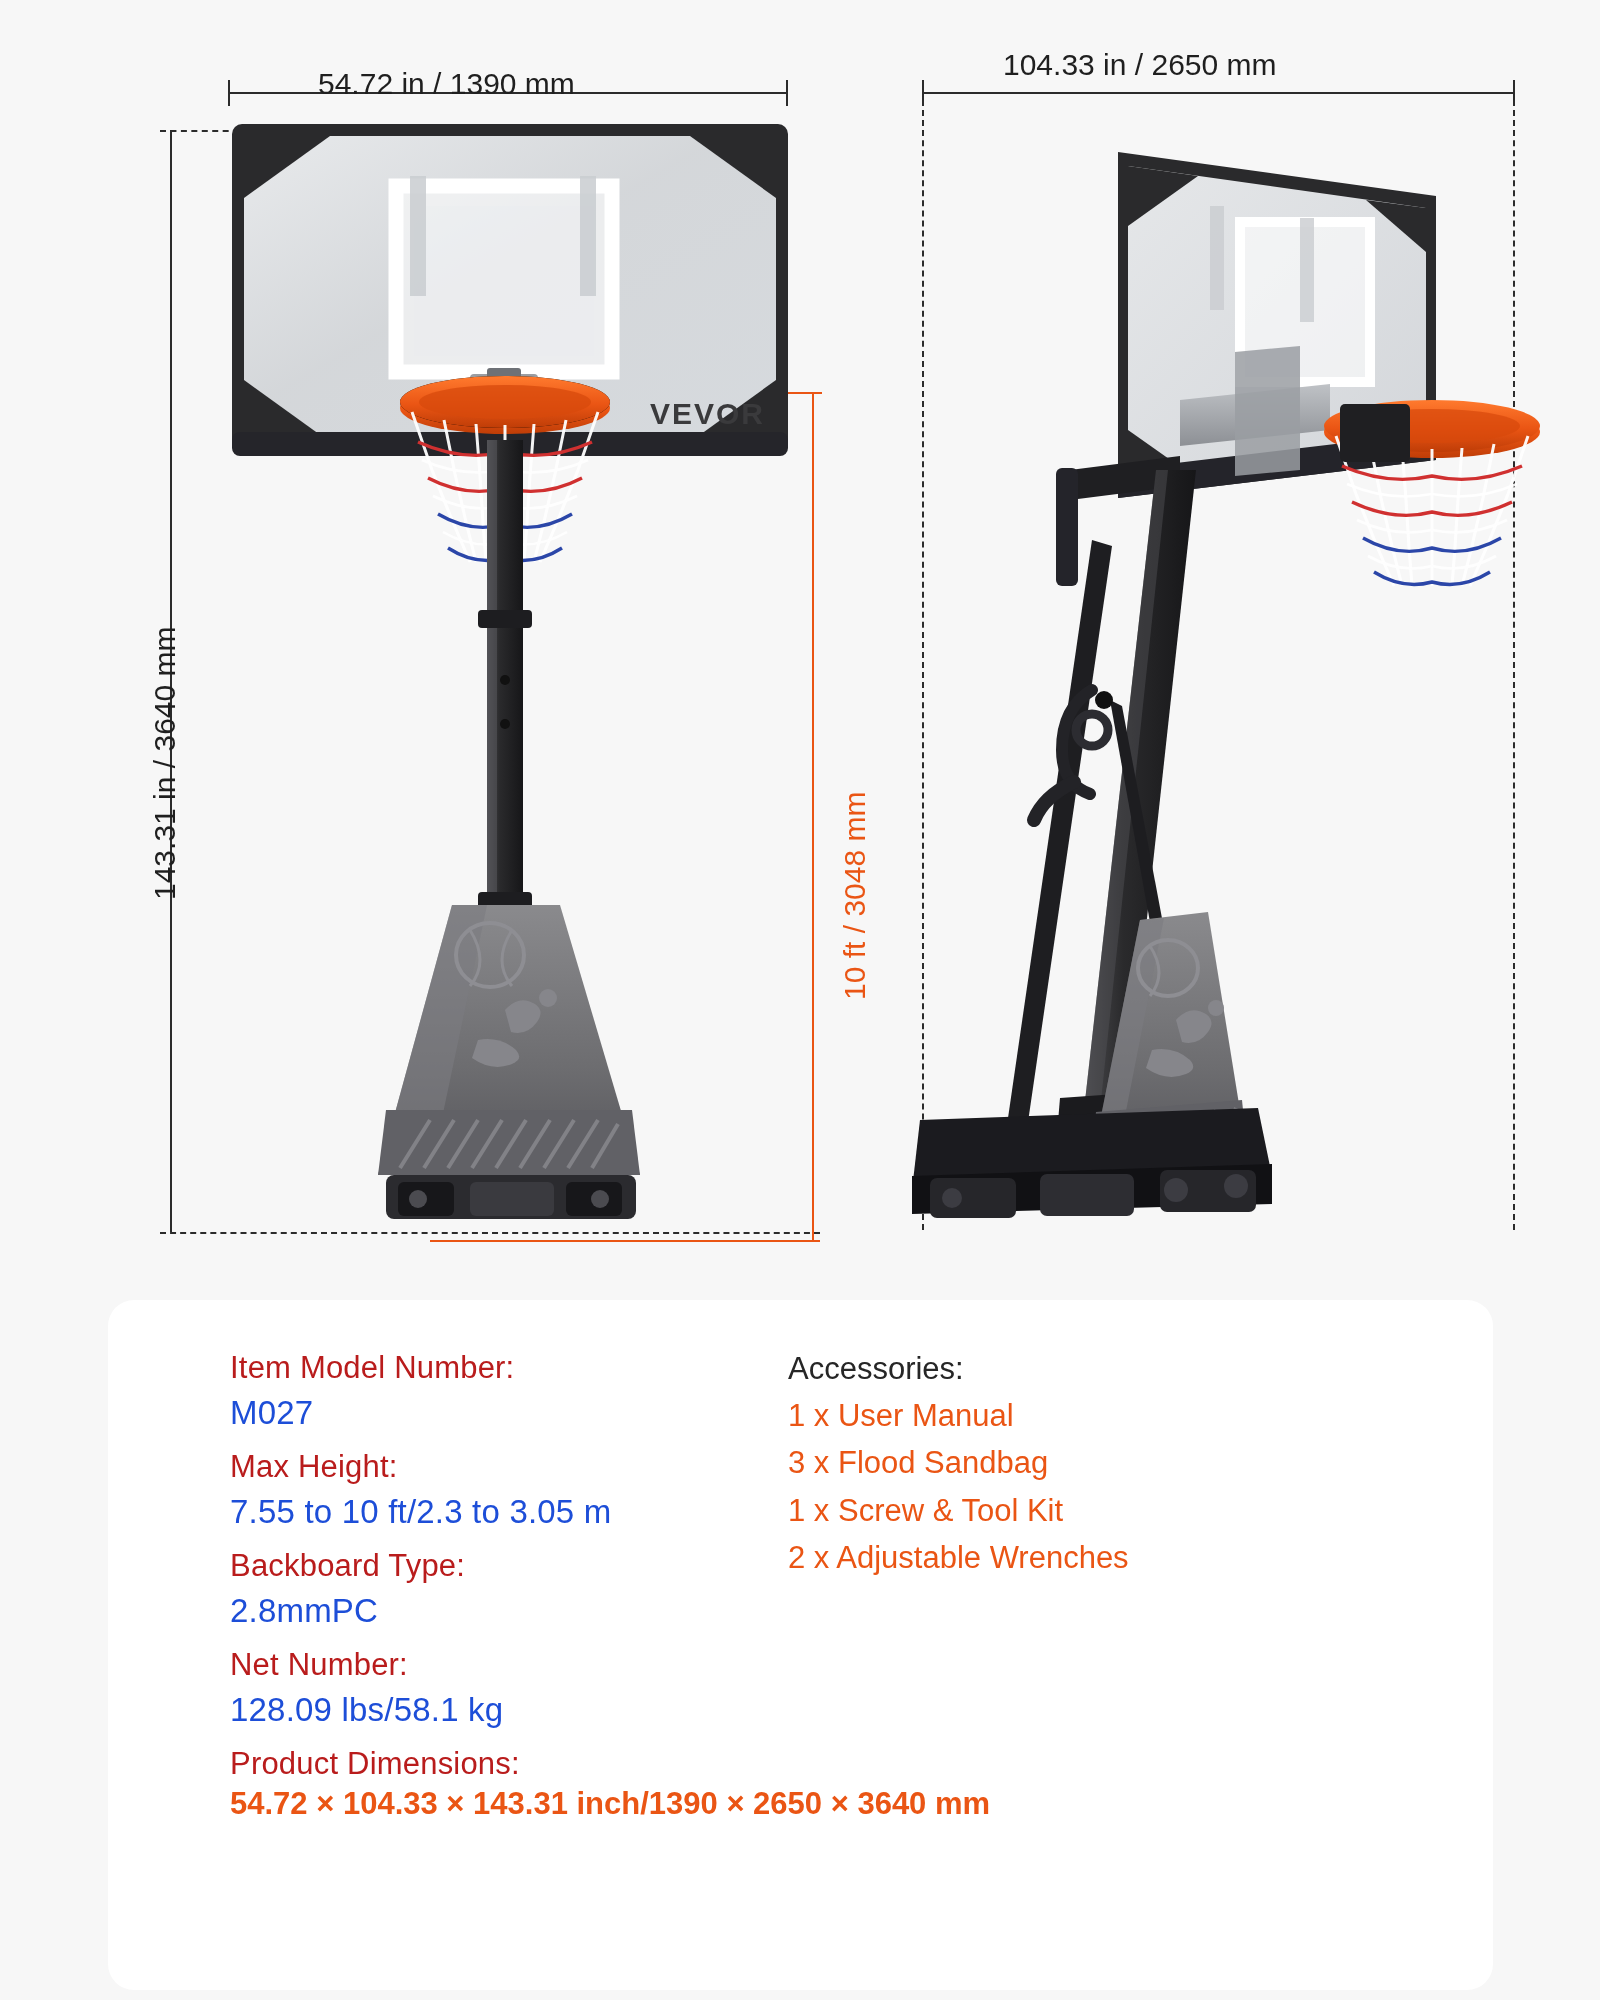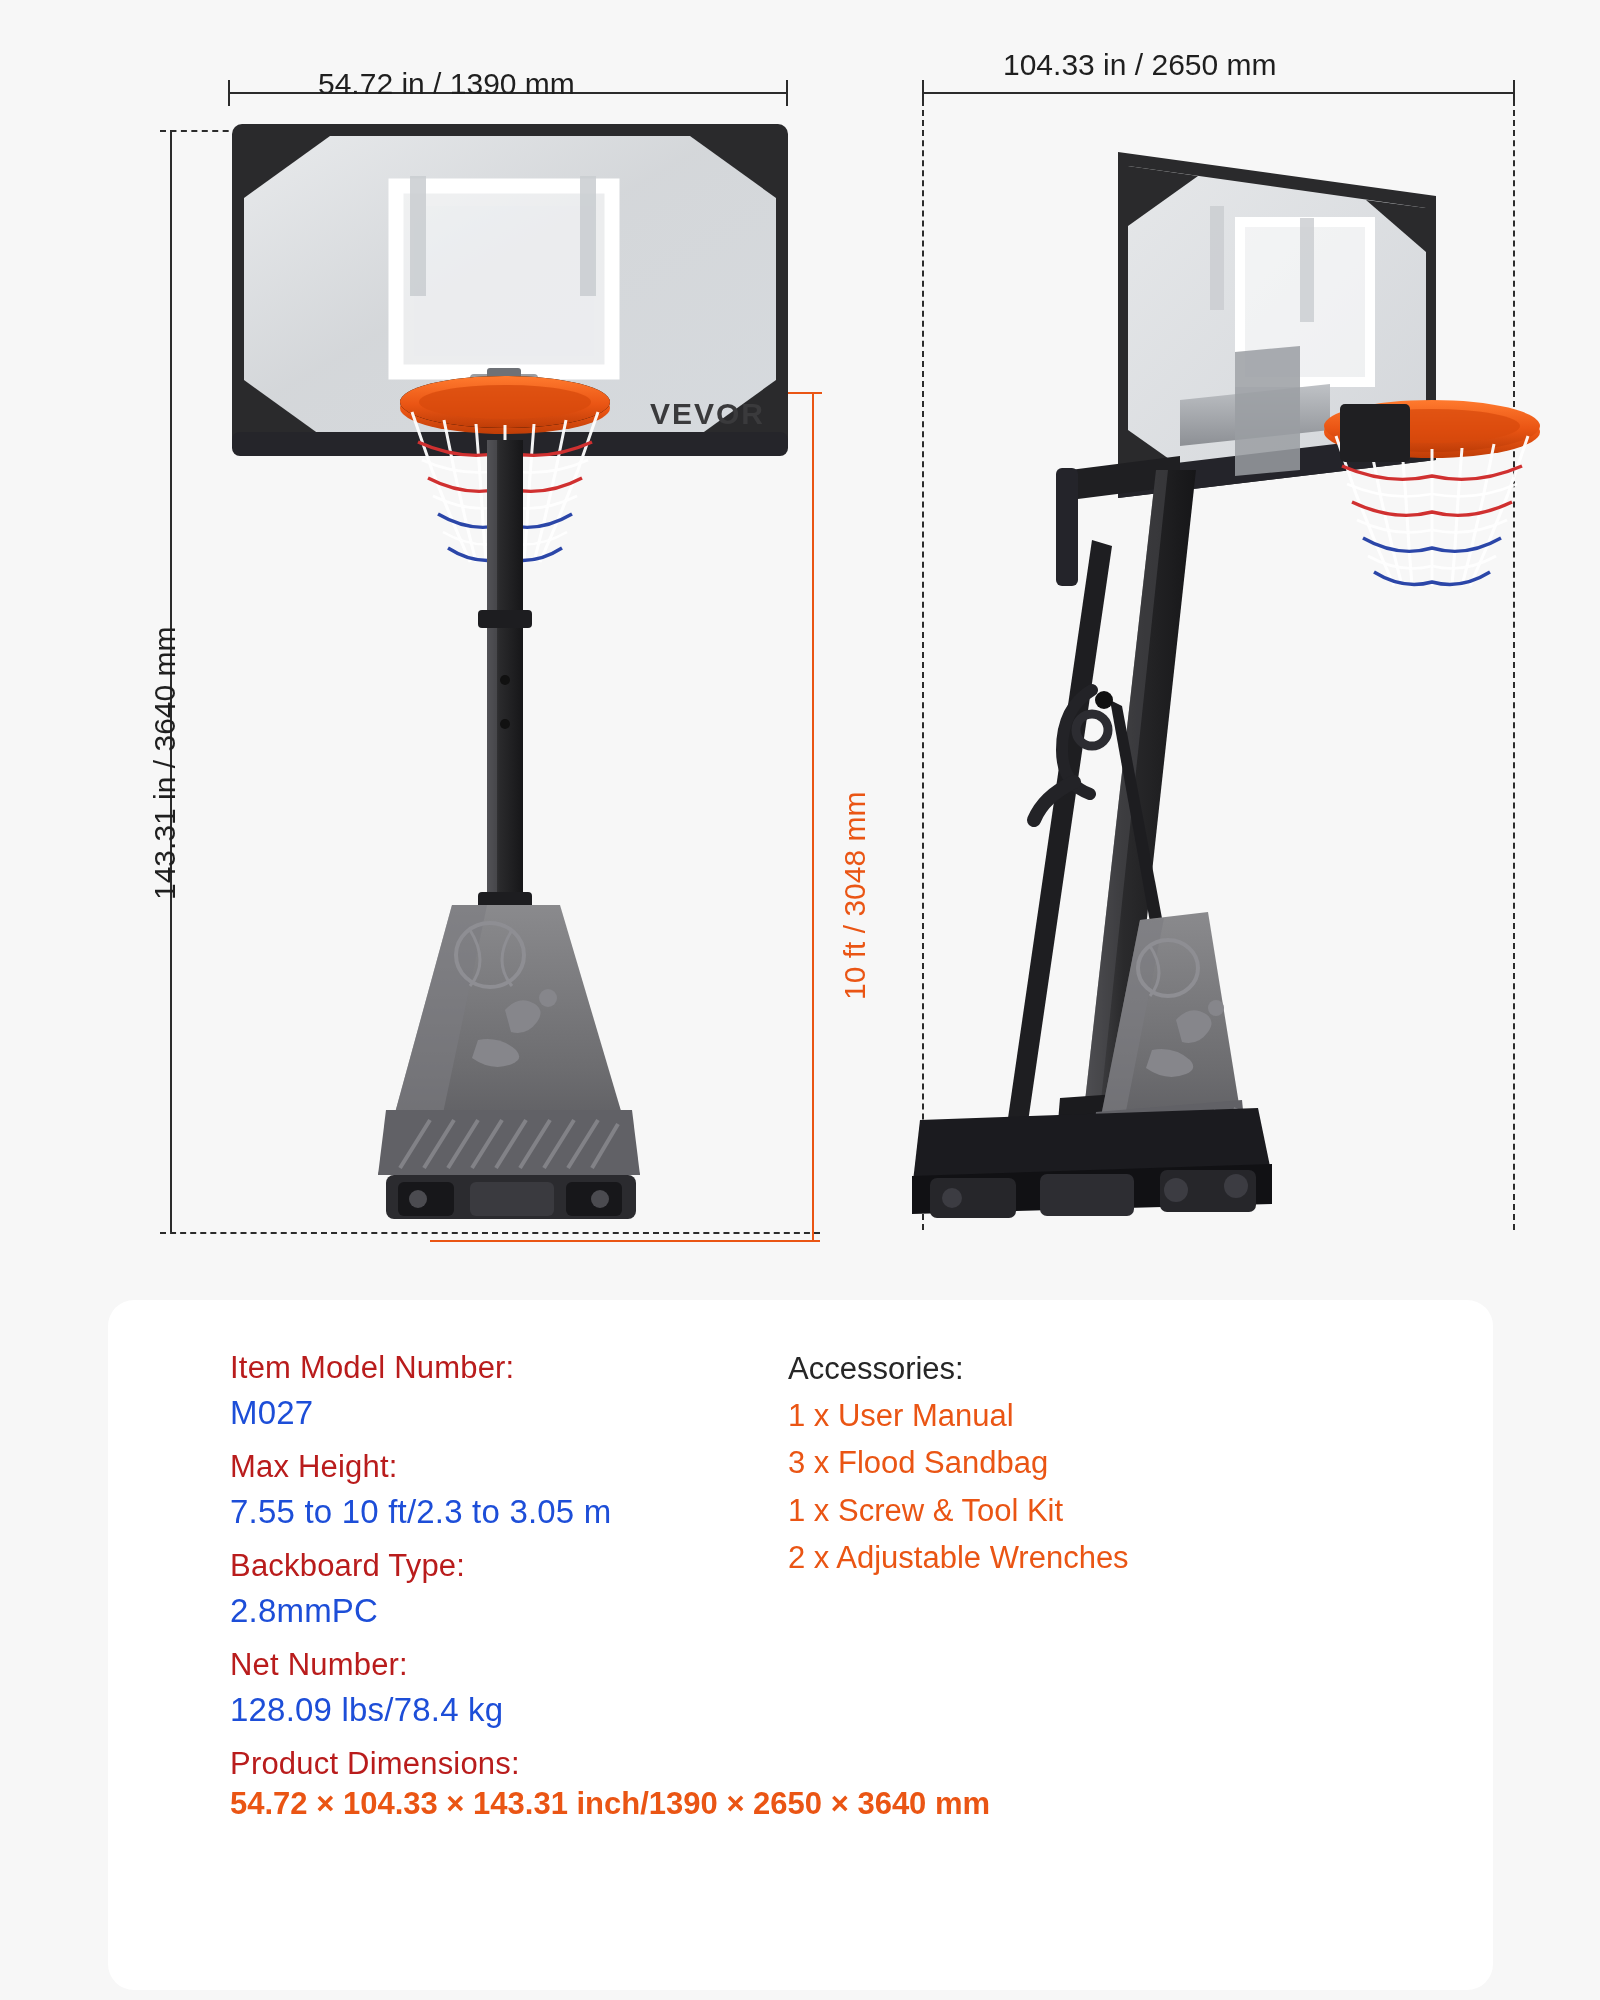--- a/index.html
+++ b/index.html
@@ -354,21 +354,21 @@
       <div class="spec-key">Item Model Number:</div>
       <div class="spec-val">M027</div>
 
       <div class="spec-key">Max Height:</div>
       <div class="spec-val">7.55 to 10 ft/2.3 to 3.05 m</div>
 
       <div class="spec-key">Backboard Type:</div>
       <div class="spec-val">2.8mmPC</div>
 
       <div class="spec-key">Net Number:</div>
-      <div class="spec-val">128.09 lbs/78.4 kg</div>
+      <div class="spec-val">128.09 lbs/58.1 kg</div>
 
       <div class="spec-key">Product Dimensions:</div>
       <div class="prod-dim-val">54.72 × 104.33 × 143.31 inch/1390 × 2650 × 3640 mm</div>
     </div>
 
     <div class="col-right">
       <div class="acc-title">Accessories:</div>
       <div class="acc-item">1 x User Manual</div>
       <div class="acc-item">3 x Flood Sandbag</div>
       <div class="acc-item">1 x Screw &amp; Tool Kit</div>

